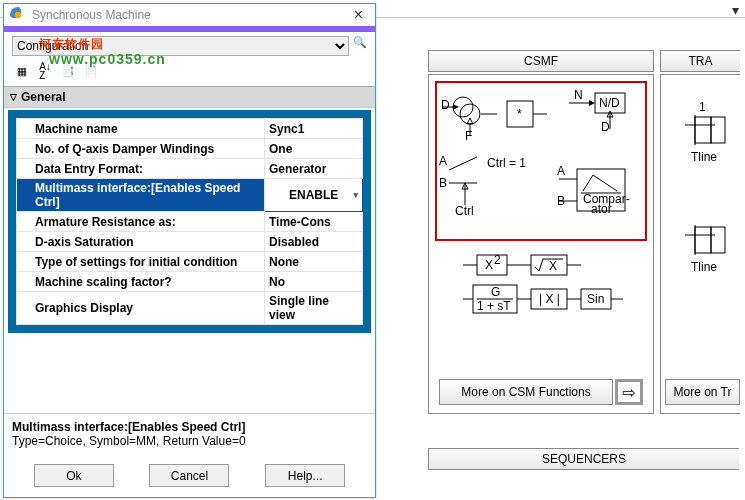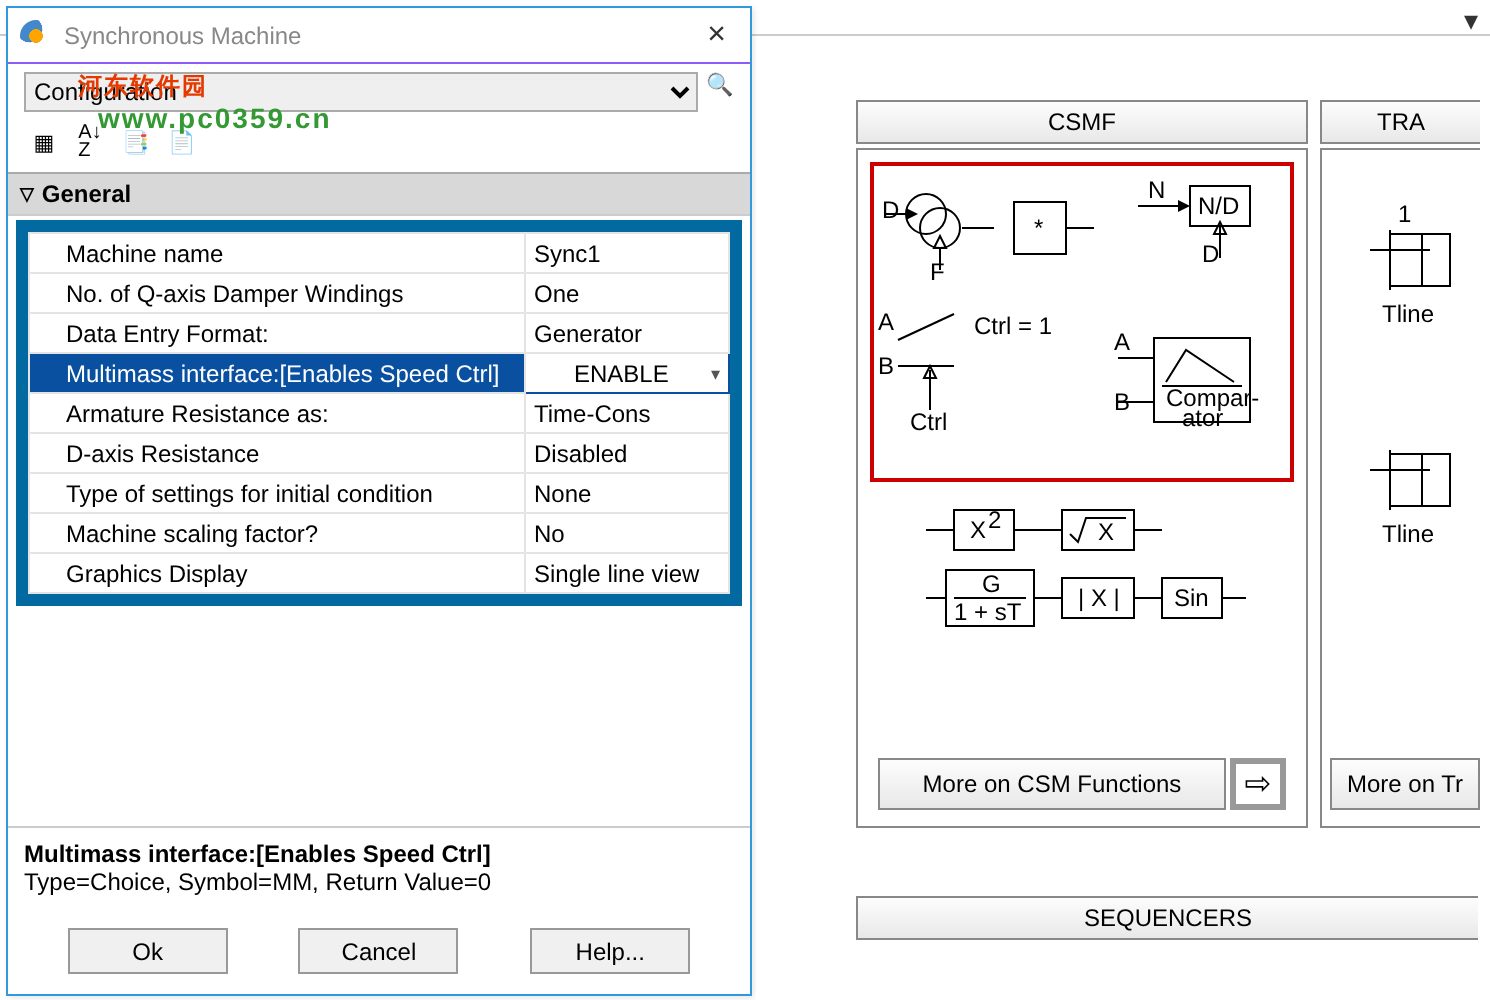--- a/index.html
+++ b/index.html
@@ -2,21 +2,21 @@
 <html><head>
 <meta charset="utf-8">
 <style>
 * { box-sizing: border-box; margin: 0; padding: 0; font-family: "Microsoft YaHei", "Segoe UI", Tahoma, sans-serif; font-size: 12px; }
 body { background: #fff; width: 745px; height: 500px; overflow: hidden; position: relative; }
 
 .toolbar-top { position: absolute; top: 0; left: 0; right: 0; height: 18px; border-bottom: 1px solid #ccc; }
 .menu-icon { position: absolute; right: 6px; top: 2px; font-size: 14px; color: #333; }
 
 .dialog { position: absolute; left: 3px; top: 3px; width: 373px; height: 495px; border: 1px solid #3399dd; background: #fff; box-shadow: 1px 1px 3px rgba(0,0,0,0.1); display: flex; flex-direction: column; }
-.titlebar { height: 28px; background: #fff; display: flex; align-items: center; padding: 0 6px; border-bottom: 1px solid #8b5cf6; }
+.titlebar { height: 28px; background: #fff; display: flex; align-items: center; padding: 0 6px; border-bottom: 6px solid #8b5cf6; }
 .titlebar .appicon { width: 16px; height: 16px; margin-right: 6px; background: radial-gradient(circle, #ffa500 30%, transparent 31%), radial-gradient(circle at 30% 30%, #4488cc 40%, transparent 41%); border-radius: 50%; }
 .titlebar .title { flex: 1; color: #888; }
 .titlebar .close { font-size: 16px; color: #333; padding: 0 6px; cursor: pointer; }
 
 .watermark { position: absolute; top: 25px; left: 35px; font-size: 21px; font-weight: bold; pointer-events: none; z-index: 5; }
 .watermark .wm1 { color: #e63900; letter-spacing: 1px; }
 .watermark .wmurl { color: #339933; font-size: 14px; letter-spacing: 1px; display: block; margin-top: -2px; margin-left: 10px; }
 
 .config-row { padding: 4px 8px; display: flex; align-items: flex-start; gap: 4px; }
 .config-row select { flex: 1; height: 20px; border: 1px solid #aaa; }
@@ -24,21 +24,21 @@
 
 .tool-row { padding: 2px 8px 6px 8px; display: flex; gap: 3px; align-items: center; }
 .tool-row .tb { width: 20px; height: 18px; display: flex; align-items: center; justify-content: center; font-size: 11px; }
 .tool-row .sort { display: flex; gap: 0; }
 .tool-row .sort span { font-size: 10px; line-height: 9px; }
 
 .proparea { flex: 1; overflow: hidden; display: flex; flex-direction: column; }
 .general-hdr { background: #d8d8d8; padding: 3px 6px; font-weight: bold; display: flex; align-items: center; gap: 4px; border-top: 1px solid #aaa; border-bottom: 1px solid #ccc; }
 .general-hdr .chev { font-size: 9px; }
 
-.prop-box { border: 6px solid #0369a1; margin: 2px 4px 2px 4px; }
+.prop-box { border: 8px solid #0369a1; margin: 2px 4px 2px 4px; font-weight: bold; }
 .prop-table { width: 100%; border-collapse: collapse; }
 .prop-table td { border: 1px solid #e4e4e4; padding: 2px 4px; height: 20px; }
 .prop-table td:first-child { width: 248px; padding-left: 18px; }
 .prop-table tr.selected td { background: #0a50a0; color: #fff; }
 .prop-table tr.selected td:last-child { background: #fff; color: #000; border: 1px solid #0a50a0; }
 .selbox { display: flex; justify-content: space-between; align-items: center; margin-left: 20px; }
 .selbox .chev { color: #555; font-size: 9px; }
 
 .hintbar { border-top: 1px solid #ccc; padding: 6px 8px; }
 .hintbar .h1 { font-weight: bold; }
@@ -124,21 +124,21 @@
                   <span>ENABLE</span>
                   <span class="chev">▾</span>
                 </div>
               </td>
             </tr>
         <tr>
               <td>Armature Resistance as:</td>
               <td>Time-Cons</td>
             </tr>
         <tr>
-              <td>D-axis Resistance</td>
+              <td>D-axis Saturation</td>
               <td>Disabled</td>
             </tr>
         <tr>
               <td>Type of settings for initial condition</td>
               <td>None</td>
             </tr>
         <tr>
               <td>Machine scaling factor?</td>
               <td>No</td>
             </tr>

